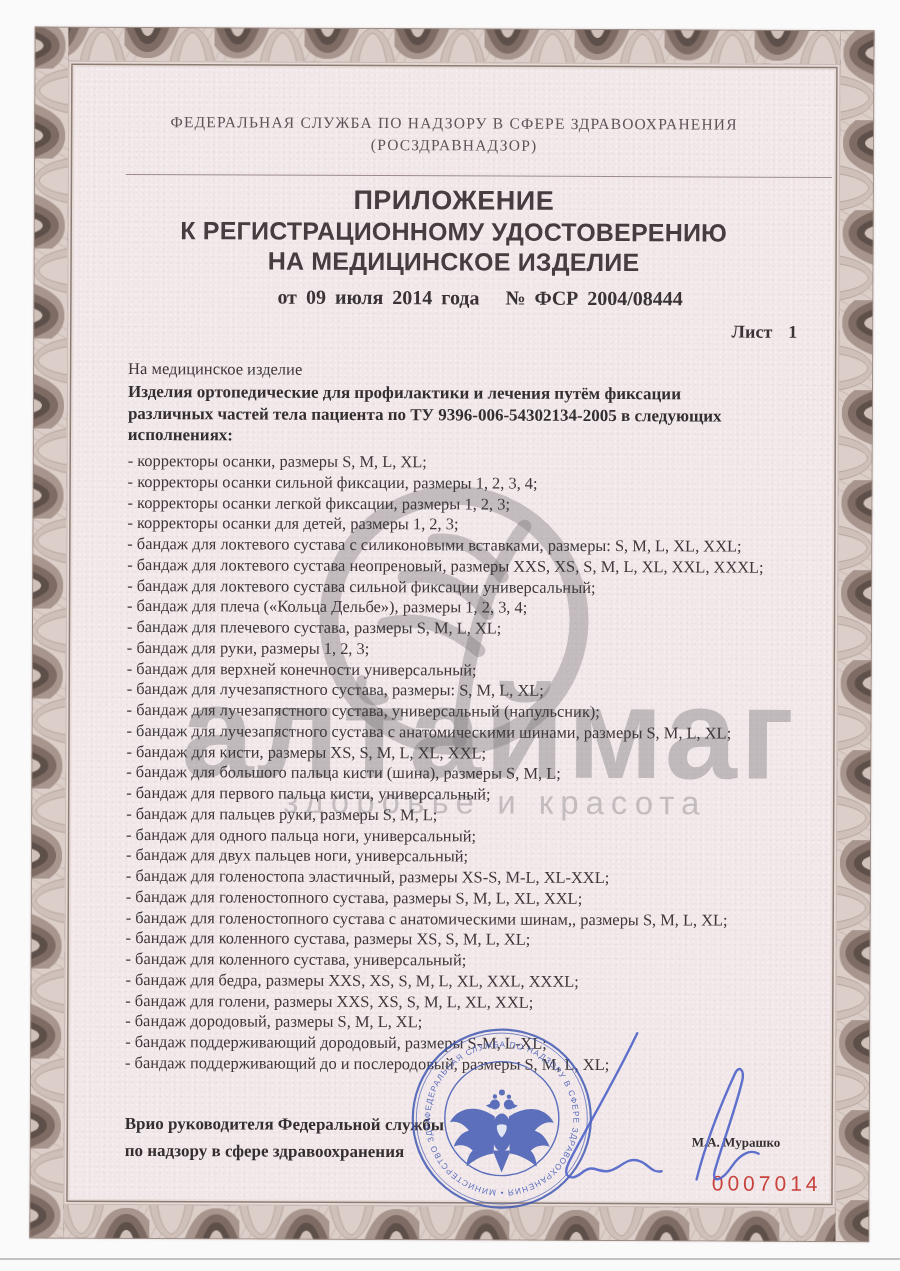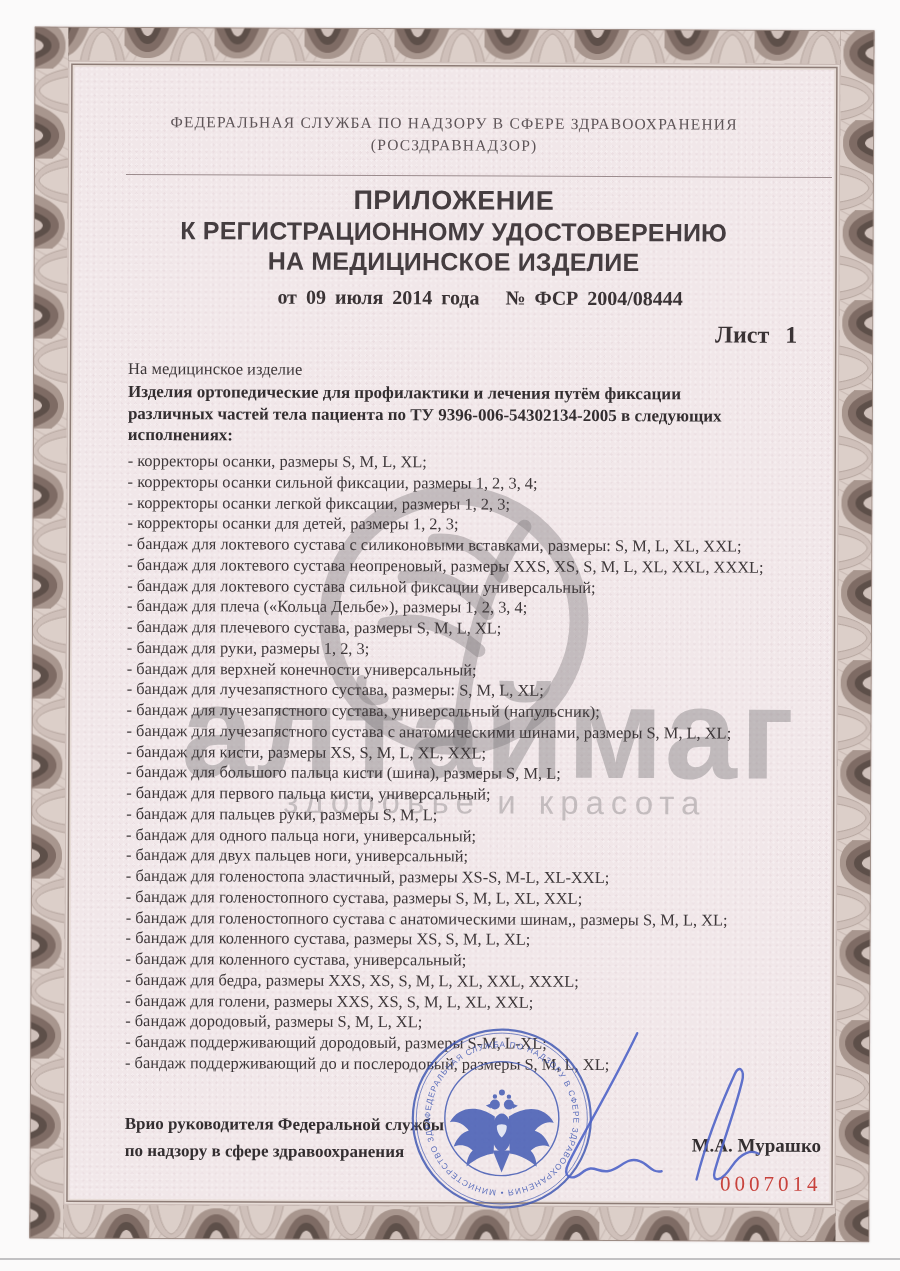--- a/index.html
+++ b/index.html
@@ -43,32 +43,32 @@
   .hdr{position:absolute;top:44px;left:0;width:100%;text-align:center;
        font-size:15.5px;line-height:22px;letter-spacing:1.2px;color:#5d5457;}
   .rule{position:absolute;top:107px;left:52px;width:706px;height:1px;background:#9b8b8d;}
   .titleblock{position:absolute;top:116px;left:0;width:100%;text-align:center;
        font-family:"Liberation Sans", sans-serif;font-weight:bold;color:#453d40;}
   .t1{font-size:27px;line-height:32px;letter-spacing:.5px;}
   .t2,.t3{font-size:25px;line-height:30px;letter-spacing:.2px;}
   .daterow{position:absolute;top:218px;left:0;width:100%;font-weight:bold;font-size:20px;color:#3a3335;}
   .date{position:absolute;left:204px;top:0;word-spacing:4px;}
   .number{position:absolute;left:432px;top:0;word-spacing:4px;}
-  .sheetrow{position:absolute;top:252px;right:36px;font-weight:bold;font-size:24px;color:#3a3335;}
+  .sheetrow{position:absolute;top:252px;right:36px;font-weight:bold;font-size:18px;color:#3a3335;}
   .sheetrow .num{margin-left:16px;}
   .intro{position:absolute;top:292px;left:55px;font-size:16.5px;}
   .product{position:absolute;top:314px;left:55px;width:700px;
        font-weight:bold;font-size:17px;line-height:21.6px;color:#332e30;}
   .items{position:absolute;top:384px;left:55px;width:695px;
        font-size:16.4px;line-height:20.75px;}
   .footer1{position:absolute;top:1047px;left:55px;font-weight:bold;font-size:17px;color:#332e30;}
   .footer2{position:absolute;top:1074px;left:55px;font-weight:bold;font-size:17px;color:#332e30;}
-  .signer{position:absolute;top:1065px;left:622px;font-weight:bold;font-size:19px;color:#332e30;}
+  .signer{position:absolute;top:1065px;left:622px;font-weight:bold;font-size:13px;color:#332e30;}
   .serial{position:absolute;top:1102px;right:8px;
-       font-family:Liberation Serif, serif;font-size:21px;letter-spacing:4px;color:#c8423c;margin-left:46px;}
+       font-family:Liberation Sans, sans-serif;font-size:21px;letter-spacing:4px;color:#c8423c;margin-left:46px;}
   .overlay{position:absolute;left:0;top:0;width:840px;height:1212px;z-index:4;pointer-events:none;}
 </style>
 </head>
 <body>
 
 <div class="scan-edge"></div>
 
 <div class="paper">
 
   <svg class="border-svg" viewBox="0 0 840 1212" aria-hidden="true">

